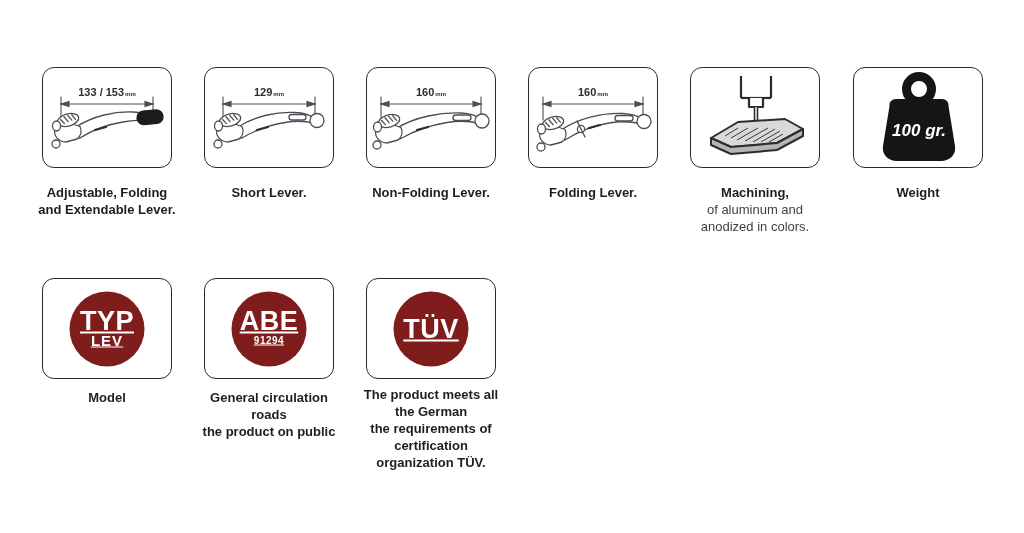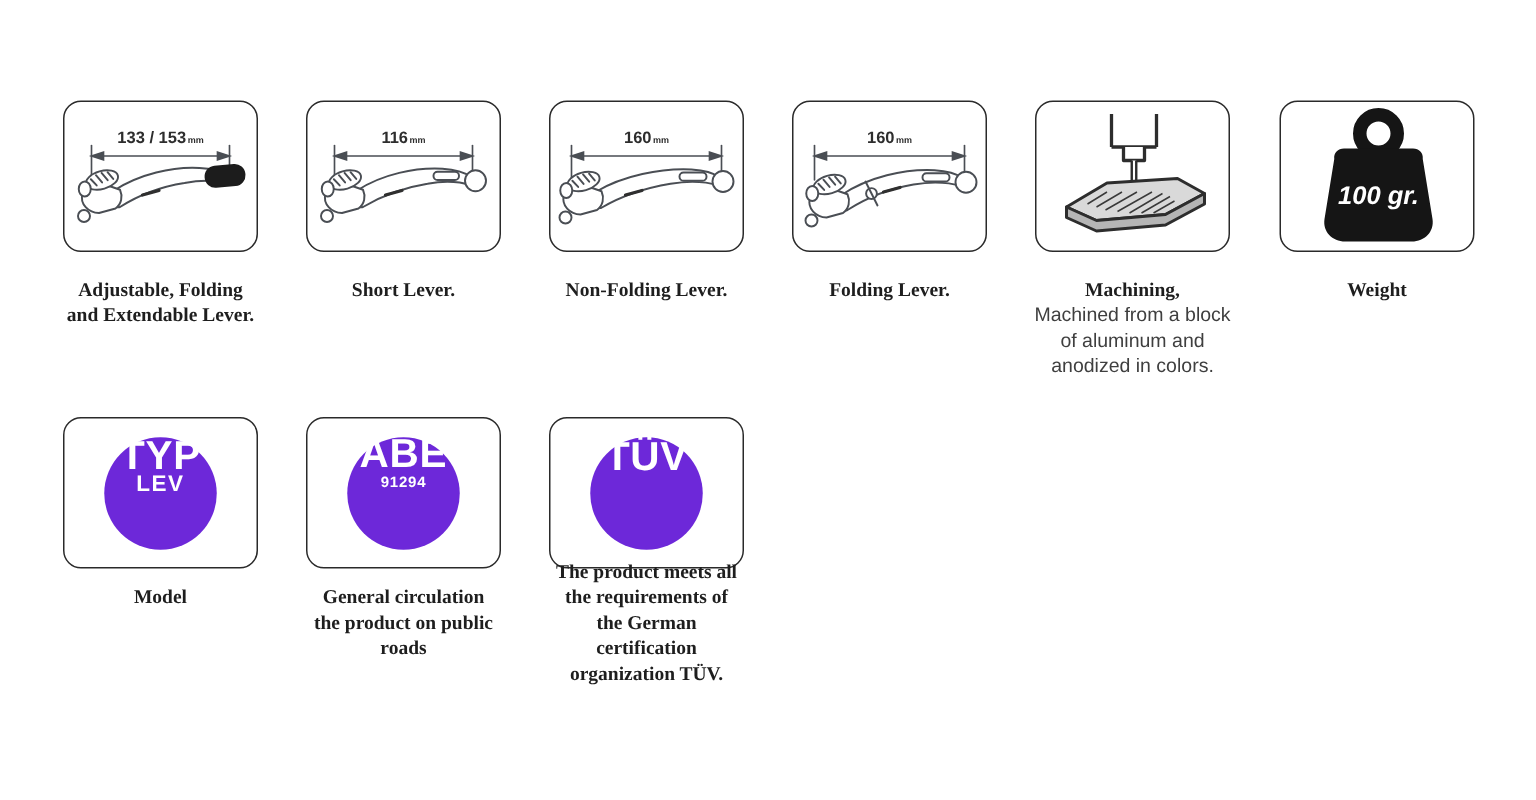--- a/index.html
+++ b/index.html
@@ -14,27 +14,27 @@
   .card svg{position:absolute;left:0;top:0;}
   .dim-label{
     position:absolute;top:19px;left:0;right:0;text-align:center;
     font-size:11px;font-weight:bold;color:#2d2d2d;line-height:11px;white-space:nowrap;
   }
   .dim-label .unit{font-size:6px;font-weight:bold;margin-left:1px;color:#2d2d2d;}
   .caption{
     position:absolute;width:184px;text-align:center;
     font-size:13px;font-weight:bold;color:#1e1e1e;line-height:17px;
   }
-  .caption .line{display:block;white-space:nowrap;font-family:Liberation Serif, serif;}
+  .caption .line{display:block;white-space:nowrap;}
   .caption .detail{display:block;white-space:nowrap;font-weight:normal;color:#3f3f3f;}
   .badge{
     position:absolute;left:50%;top:50%;transform:translate(-50%,-50%);
-    width:75px;height:75px;border-radius:50%;background:#6d28d9;color:#ffffff;
-    display:flex;flex-direction:column;align-items:center;
-    font-weight:bold;text-align:center;
+    width:75px;height:75px;border-radius:50%;background:#7f1d1d;color:#ffffff;
+    display:flex;flex-direction:column;align-items:center;justify-content:center;
+    font-weight:bold;text-align:center;text-decoration:underline;
   }
   .badge .b1{font-size:27px;line-height:24px;letter-spacing:0.5px;}
   .badge .b2{font-size:15px;line-height:16px;letter-spacing:1px;}
   .badge.abe .b1{font-size:27px;line-height:22px;}
   .badge.abe .b2{font-size:10px;line-height:17px;letter-spacing:0.5px;}
   .badge.tuv .b1{font-size:27px;line-height:27px;letter-spacing:0.5px;}
 </style>
 </head>
 <body>
 
@@ -66,21 +66,21 @@
       </g>
     </svg>
   </div>
   <div class="caption" style="left:15px;top:184px;">
     <span class="line">Adjustable, Folding</span>
     <span class="line">and Extendable Lever.</span>
   </div>
 
   <div class="card" style="left:204px;top:67px;">
     <div class="dim-label">
-      <span>116</span><span class="unit">mm</span>
+      <span>129</span><span class="unit">mm</span>
     </div>
     <svg width="130" height="101" viewBox="0 0 130 101">
       <g stroke="#4a4e54" stroke-width="1.1" fill="none" stroke-linecap="round">
         <path d="M18,36 H110"></path>
         <path d="M18,29 V52"></path>
           <path d="M110,29 V52"></path>
         <path d="M18,36 L26,33.4 L26,38.6 Z" fill="#4a4e54"></path>
         <path d="M110,36 L102,33.4 L102,38.6 Z" fill="#4a4e54"></path>
       </g>
       <g stroke="#4a4e54" stroke-width="1.3" fill="#ffffff" stroke-linejoin="round" stroke-linecap="round">
@@ -178,21 +178,20 @@
         <path d="M20,70 L47,54 L94,51 L112,61 L86,75 L40,79 Z" fill="#d9d9d9"></path>
         <path d="M20,70 L20,77 L40,86 L86,82 L112,68 L112,61 L86,75 L40,79 Z" fill="#b5b5b5"></path>
       </g>
       <g stroke="#3a3a3a" stroke-width="1" fill="none">
         <path d="M34,68 l13,-8 M40,70 l17,-10 M46,72 l21,-12 M54,73 l23,-13 M62,74 l22,-13 M70,74 l19,-11 M78,74 l14,-8"></path>
       </g>
     </svg>
   </div>
   <div class="caption" style="left:663px;top:184px;">
     <span class="line">Machining,</span>
-    <span class="detail">Machined from a block</span>
     <span class="detail">of aluminum and</span>
     <span class="detail">anodized in colors.</span>
   </div>
 
   <div class="card" style="left:853px;top:67px;padding-left:24px;">
     <svg width="130" height="101" viewBox="0 0 130 101">
       <circle cx="65" cy="21" r="12.5" fill="none" stroke="#151515" stroke-width="9"></circle>
       <path d="M42,31 L88,31 C92,31 95,34 94.5,38 L101,78 C102.3,86.5 95.8,93 87.2,93 L42.8,93 C34.2,93 27.7,86.5 29,78 L35.5,38 C35,34 38,31 42,31 Z" fill="#151515"></path>
       <text x="65" y="68" text-anchor="middle" style="font:italic bold 17px 'Liberation Sans', sans-serif;" fill="#ffffff">100 gr.</text>
     </svg>
@@ -212,30 +211,30 @@
   </div>
 
   <div class="card" style="left:204px;top:278px;">
     <div class="badge abe">
       <span class="b1">ABE</span>
       <span class="b2">91294</span>
     </div>
   </div>
   <div class="caption" style="left:177px;top:389px;">
     <span class="line">General circulation</span>
+    <span class="line">roads</span>
     <span class="line">the product on public</span>
-    <span class="line">roads</span>
   </div>
 
   <div class="card" style="left:366px;top:278px;">
     <div class="badge tuv">
       <span class="b1">TÜV</span>
     </div>
   </div>
-  <div class="caption" style="left:339px;top:372px;">
+  <div class="caption" style="left:339px;top:386px;">
     <span class="line">The product meets all</span>
+    <span class="line">the German</span>
     <span class="line">the requirements of</span>
-    <span class="line">the German</span>
     <span class="line">certification</span>
     <span class="line">organization TÜV.</span>
   </div>
 
 </div>
 
 </body></html>

